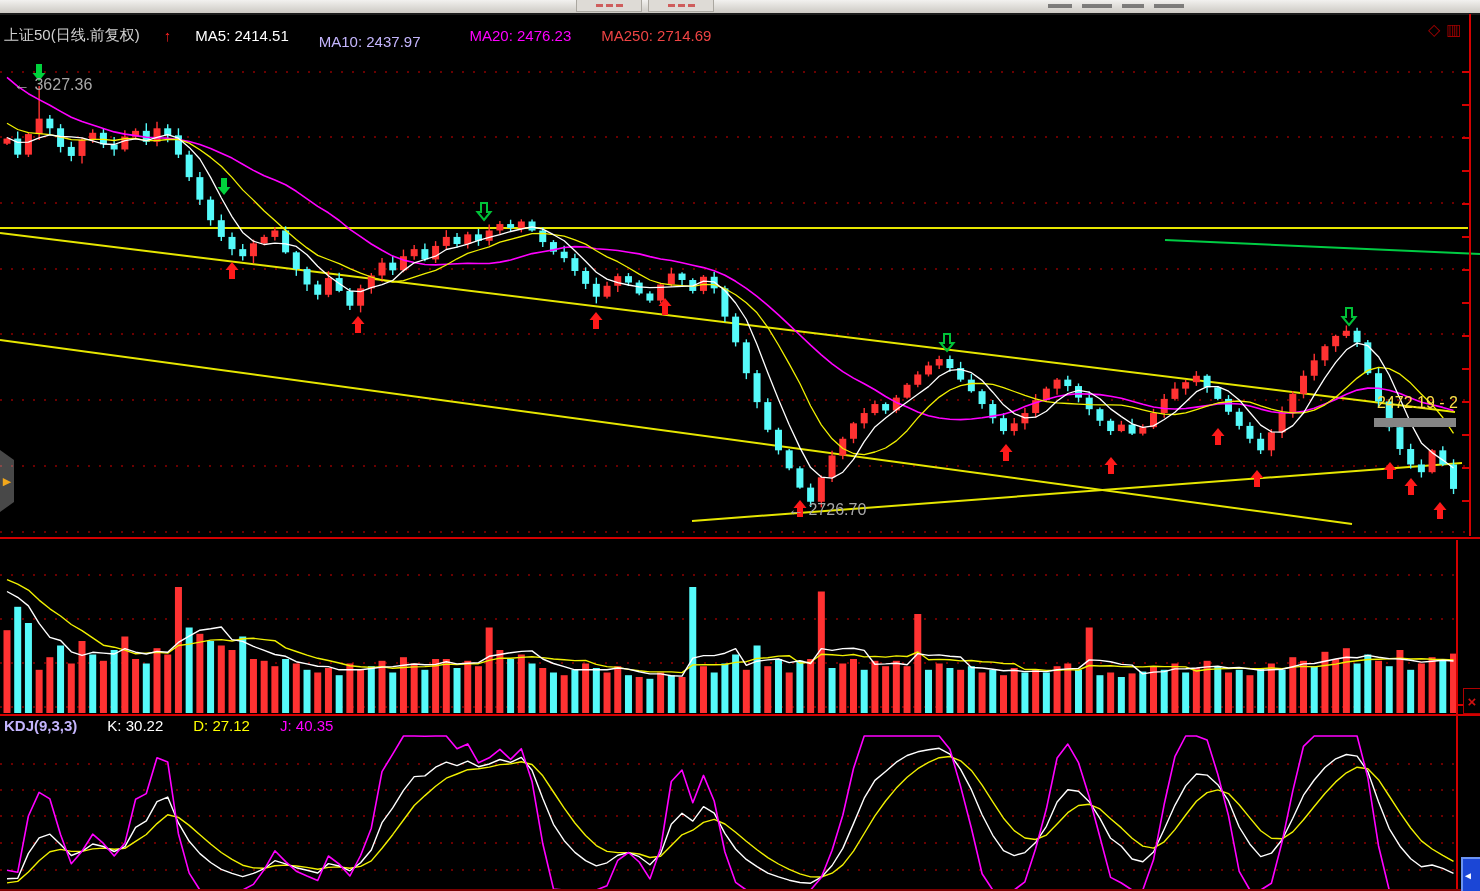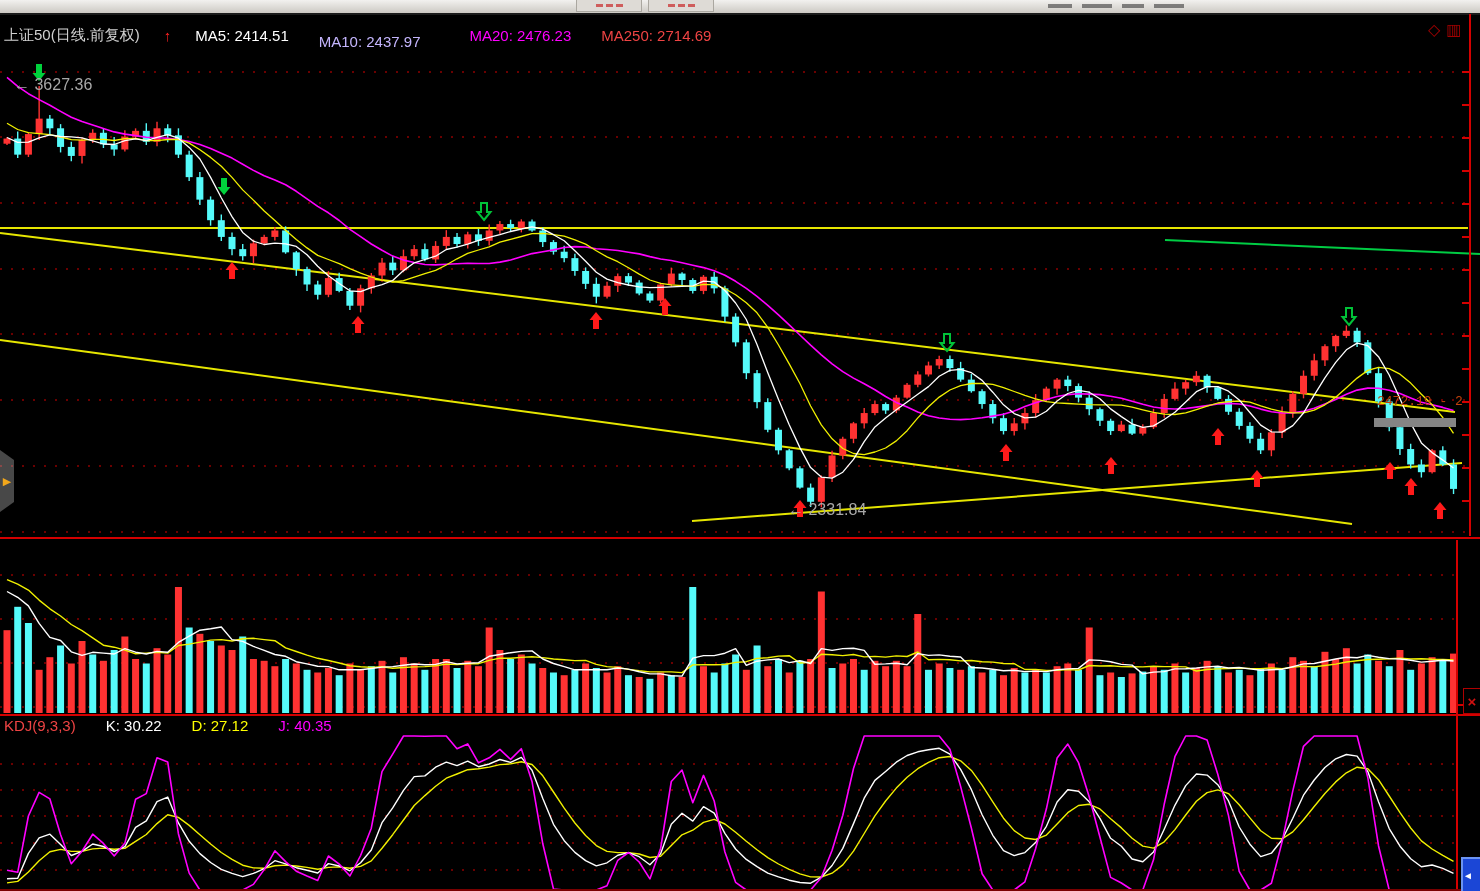--- a/index.html
+++ b/index.html
@@ -535,26 +535,26 @@
     <span style="color: rgb(255, 0, 255); margin-left: 19px;">MA20: 2476.23</span>
     <span style="color: #ef4444;">MA250: 2714.69</span>
   </div>
 
   <div class="corner-icons">
     <span>◇</span>
     <span>▥</span>
   </div>
 
   <div class="lbl" style="left:14px;top:76px;">← 3627.36</div>
-  <div class="lbl" style="left:788px;top:501px;">← 2331.84</div>
-  <div class="lbl" style="left:1377px;top:394px;font-size:13px;color:#c2410c;font-family:Liberation Mono, monospace;">2472.19 - 2</div>
+  <div class="lbl" style="left:788px;top:501px;">← 2726.70</div>
+  <div class="lbl" style="left:1377px;top:394px;font-size:16px;color:#fde047;">2472.19 - 2</div>
 
 
   <div class="hdr" style="left:4px;top:717px;">
-    <span style="color: #ef4444;">KDJ(9,3,3)</span>
+    <span style="color: #c4b5fd; font-weight: bold;">KDJ(9,3,3)</span>
     <span style="color: rgb(255, 255, 255);">K: 30.22</span>
     <span style="color: rgb(255, 255, 0);">D: 27.12</span>
     <span style="color: rgb(255, 0, 255);">J: 40.35</span>
   </div>
 
   <div id="left-handle">
     <span>▶</span>
   </div>
 
   <div id="close-btn">

